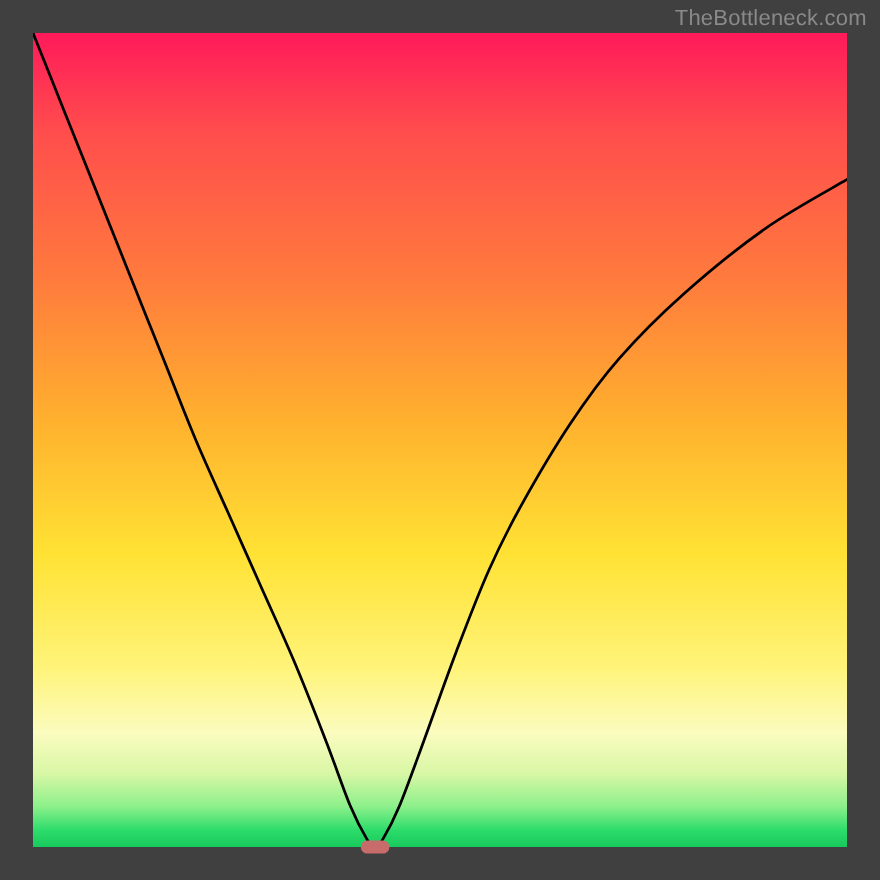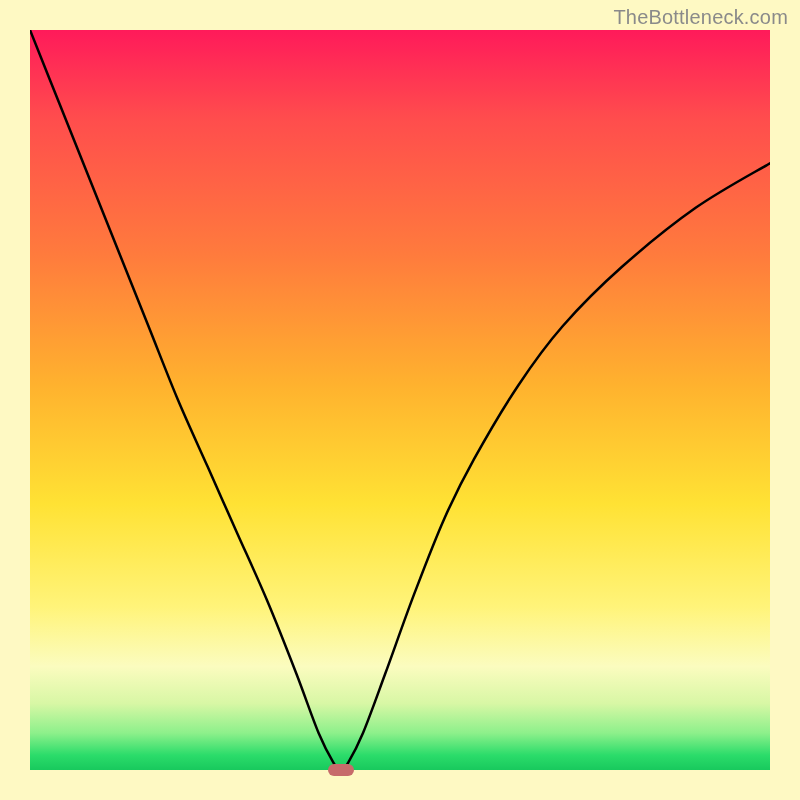--- a/index.html
+++ b/index.html
@@ -8,21 +8,21 @@
     width: 800px;
     height: 800px;
     background: #000;
     overflow: hidden;
     font-family: Arial, Helvetica, sans-serif;
   }
   .frame {
     position: relative;
     width: 800px;
     height: 800px;
-    background: #fef9c3;
+    background: #404040;
   }
   .plot-area {
     position: absolute;
     left: 30px;
     top: 30px;
     width: 740px;
     height: 740px;
     
     background: linear-gradient(
       to bottom,

